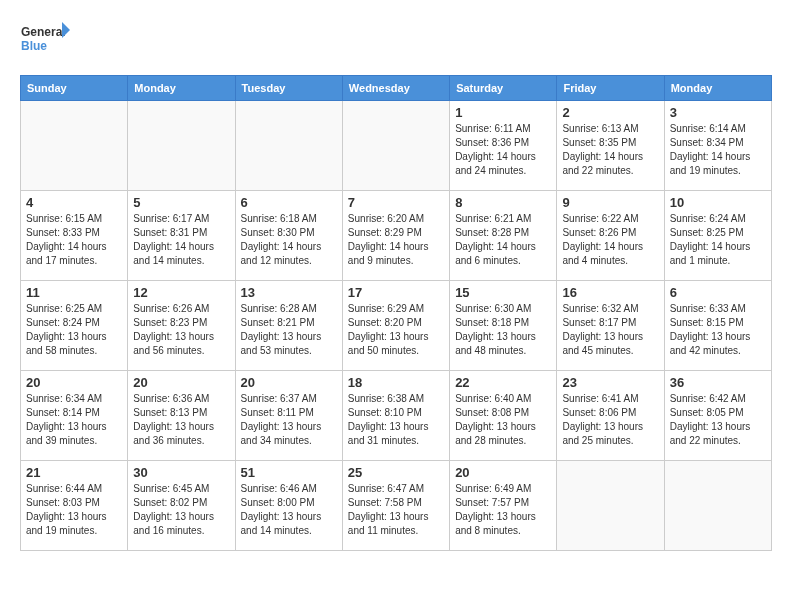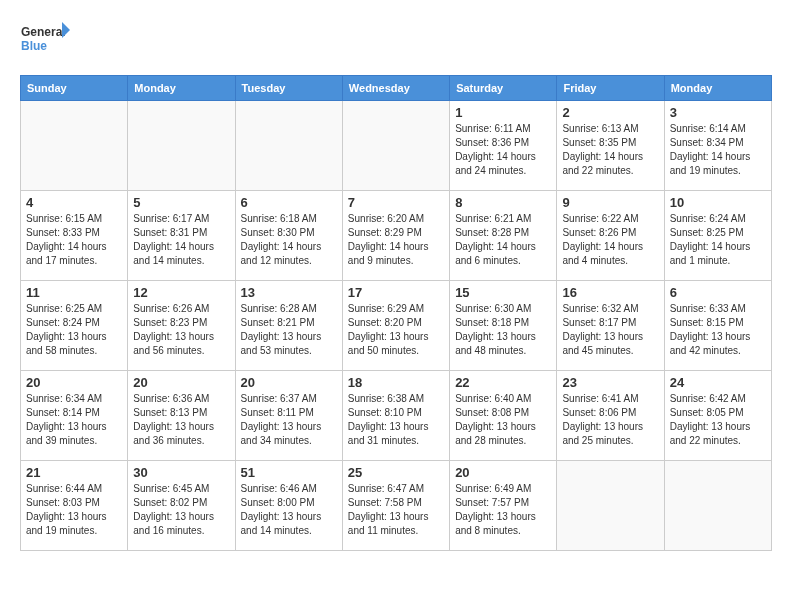--- a/index.html
+++ b/index.html
@@ -199,21 +199,21 @@
         </td>
         <td>
           <span class="day-number">22</span>
           <div class="day-info">Sunrise: 6:40 AM<br>Sunset: 8:08 PM<br>Daylight: 13 hours<br>and 28 minutes.</div>
         </td>
         <td>
           <span class="day-number">23</span>
           <div class="day-info">Sunrise: 6:41 AM<br>Sunset: 8:06 PM<br>Daylight: 13 hours<br>and 25 minutes.</div>
         </td>
         <td>
-          <span class="day-number">24</span>
+          <span class="day-number">36</span>
           <div class="day-info">Sunrise: 6:42 AM<br>Sunset: 8:05 PM<br>Daylight: 13 hours<br>and 22 minutes.</div>
         </td>
       </tr>
       <tr>
         <td>
           <span class="day-number">21</span>
           <div class="day-info">Sunrise: 6:44 AM<br>Sunset: 8:03 PM<br>Daylight: 13 hours<br>and 19 minutes.</div>
         </td>
         <td>
           <span class="day-number">30</span>

